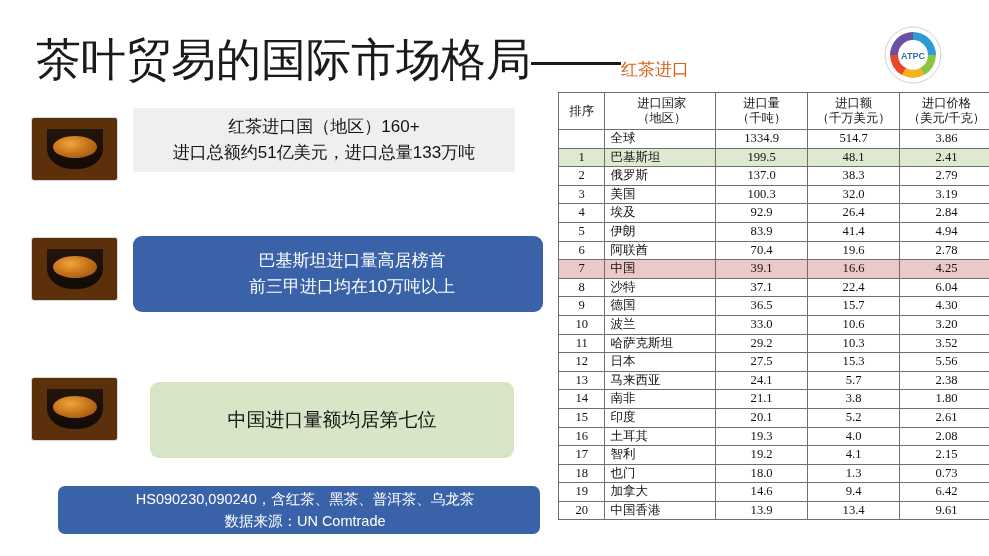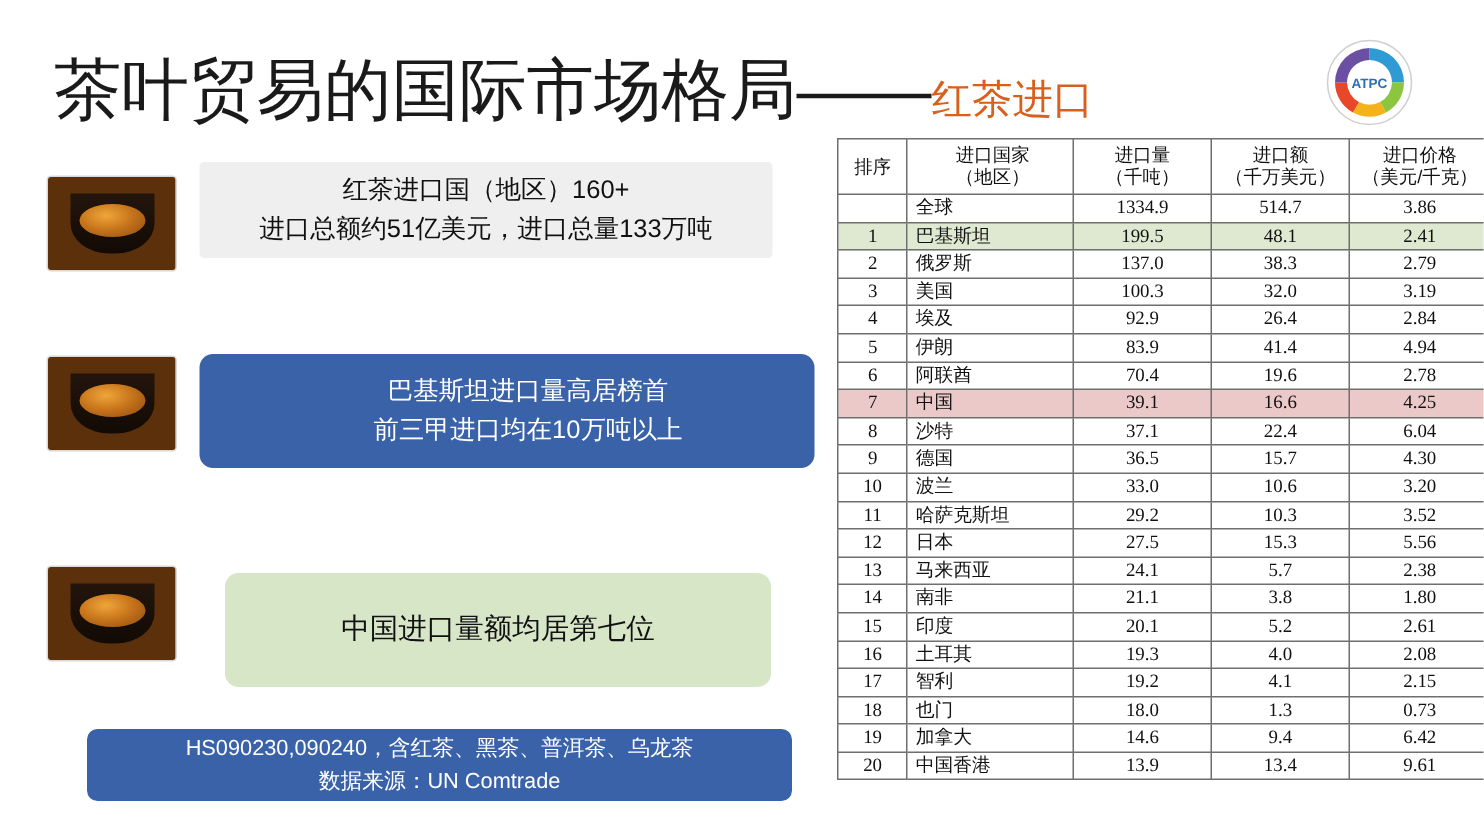--- a/index.html
+++ b/index.html
@@ -28,21 +28,21 @@
     display: flex;
     align-items: baseline;
     white-space: nowrap;
   }
   .title-main {
     font-size: 45px;
     color: #1a1a1a;
     letter-spacing: 0px;
   }
   .title-accent {
-    font-size: 27px;
+    font-size: 17px;
     color: #d9601a;
     margin-left: 0px;
   }
   .title-year {
     font-size: 27px;
     color: #1a1a1a;
   }
 
   
   .logo {
@@ -120,20 +120,21 @@
     background: #d8e6c8;
     color: #111;
     font-size: 19px;
   }
   .callout-footer {
     left: 58px; top: 486px; width: 470px; height: 48px;
     background: #3a62a8;
     color: #ffffff;
     font-size: 14.5px;
     border-radius: 7px;
+    padding-left: 12px;
   }
 
   
   .table-wrap {
     position: absolute;
     left: 558px;
     top: 92px;
     width: 412px;
   }
   table.data {

